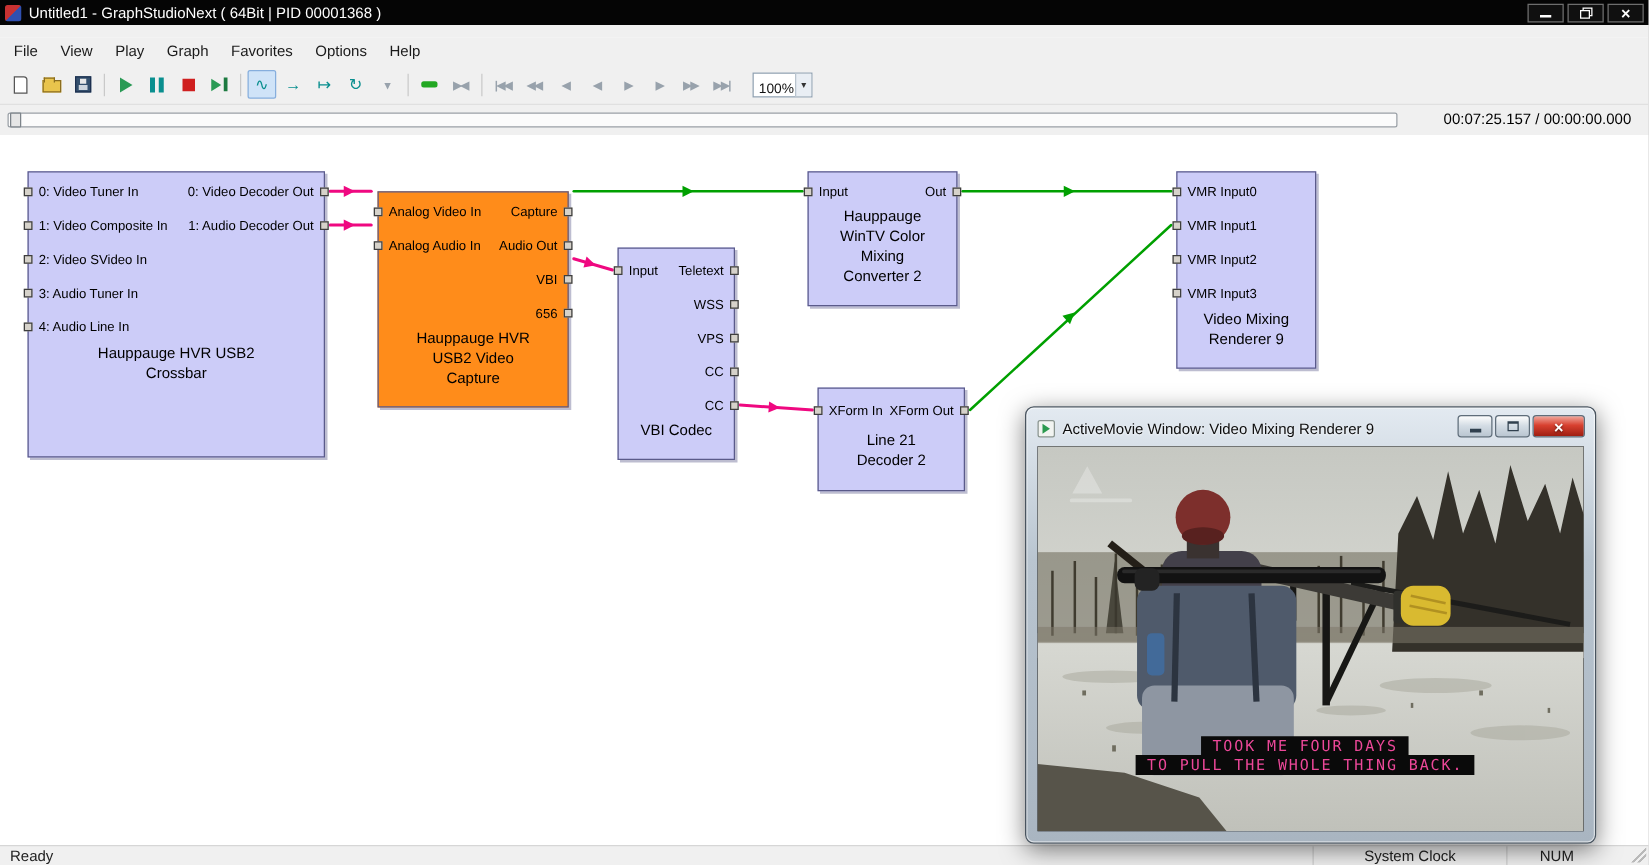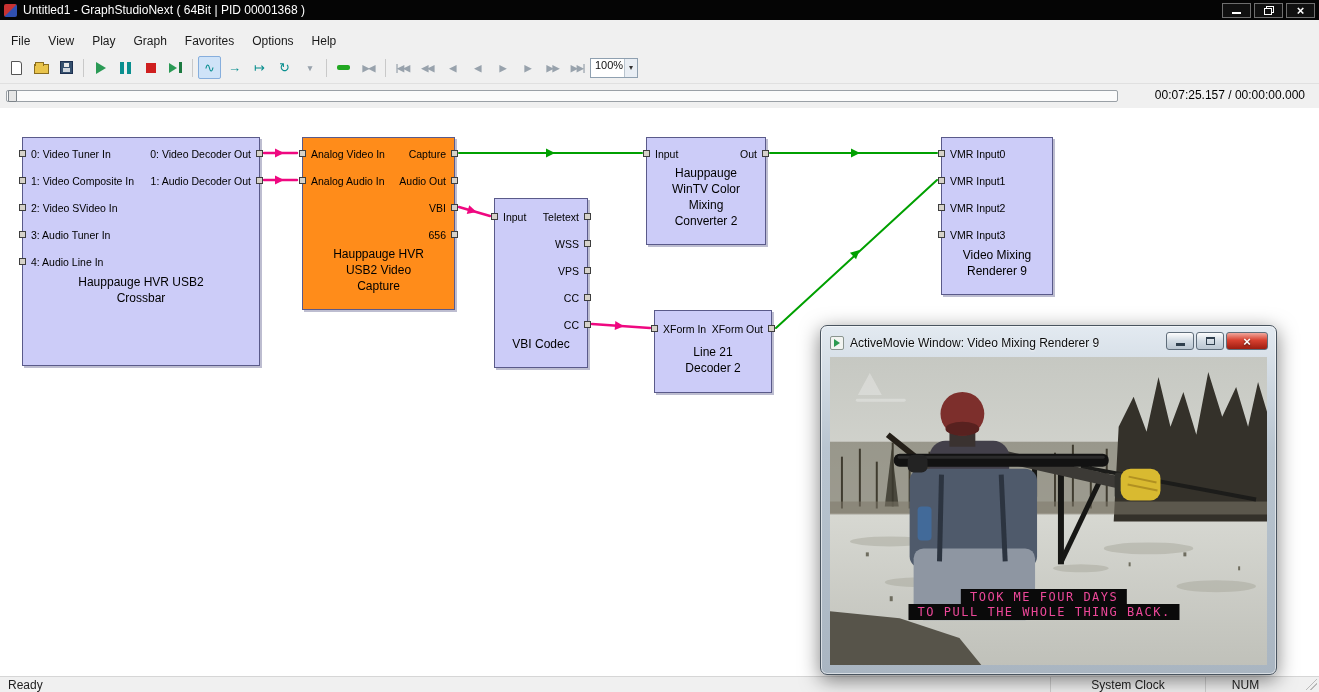--- a/index.html
+++ b/index.html
@@ -37,35 +37,35 @@
   .ic-floppy::after { content:""; position:absolute; bottom:1px; left:2px; width:7px; height:4px; background:#cfd6de; }
   .ic-play { width:0; height:0; border-left:10px solid #2a9a55; border-top:6px solid transparent; border-bottom:6px solid transparent; }
   .ic-pause { display:flex; gap:3px; }
   .ic-pause i { display:block; width:4px; height:12px; background:#0a8f8f; }
   .ic-stop { width:10px; height:10px; background:#cf1f1f; }
   .ic-step { display:flex; align-items:center; gap:2px; }
   .ic-step b { width:0; height:0; border-left:8px solid #2a9a55; border-top:5px solid transparent; border-bottom:5px solid transparent; }
   .ic-step i { display:block; width:3px; height:11px; background:#1c7a40; }
   .ic-greenbar { width:13px; height:5px; border-radius:2px; background:#22a822; }
   .navtxt { font-size:9px; letter-spacing:-1px; color:#98a2ac; font-weight:bold; }
-  .zoombox { margin-left:0; width:48px; height:20px; background:#fff; border:1px solid #8fa0b0; display:flex; align-items:flex-start; font-size:11px; cursor:default; }
+  .zoombox { margin-left:12px; width:48px; height:20px; background:#fff; border:1px solid #8fa0b0; display:flex; align-items:flex-end; font-size:11px; cursor:default; }
   .zoombox .zval { flex:1; padding-left:4px; color:#111; }
   .zoombox .zarrow { width:13px; height:100%; border-left:1px solid #b9c4ce; background:#e9eef4; display:flex; align-items:center; justify-content:center; font-size:8px; color:#333; }
 
   
   .seekrow { height:24px; background:#f0f0f0; position:relative; }
   .seektrack { position:absolute; left:6px; top:6px; width:1112px; height:12px; background:#fbfbfb; border:1px solid #9aa0a6; border-radius:2px; }
   .seekhandle { position:absolute; left:1px; top:-1px; width:9px; height:12px; background:#e6e6e6; border:1px solid #7d848a; border-radius:1px; }
   .seektime { position:absolute; right:14px; top:4px; font-size:12px; color:#000; }
 
   
   .canvas { position:relative; height:568px; background:#fff; overflow:hidden; }
   .connections { position:absolute; left:0; top:0; }
   .filter { position:absolute; background:#ccccf8; border:1px solid #5a5a8a; box-shadow:2px 2px 0 #bdbdd0; cursor:default; }
-  .filter.selected { background:#ff8c1a; }
+  .filter.selected { background:#ff8c1a;margin-top:16px; }
   .pin { position:absolute; left:0; right:0; height:14px; font-size:10.5px; line-height:14px; color:#000; white-space:nowrap; }
   .pin.l { text-align:left; padding-left:8px; }
   .pin.r { text-align:right; padding-right:8px; }
   .pinsq { position:absolute; top:3px; width:7px; height:7px; background:#d6d2ca; border:1px solid #3e3e3e; }
   .pin.l .pinsq { left:-4px; }
   .pin.r .pinsq { right:-4px; }
   .fname { position:absolute; left:0; right:0; text-align:center; font-size:12px; line-height:16px; color:#000; }
 
   
   .am-window { position:absolute; left:820px; top:325px; width:457px; height:350px; border-radius:7px; border:1px solid #49545f;

